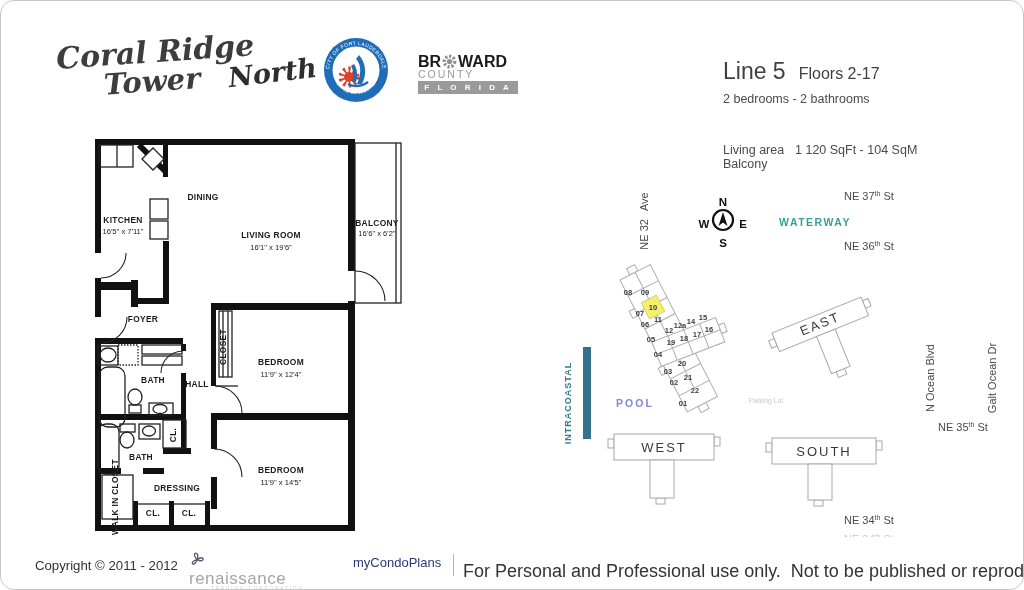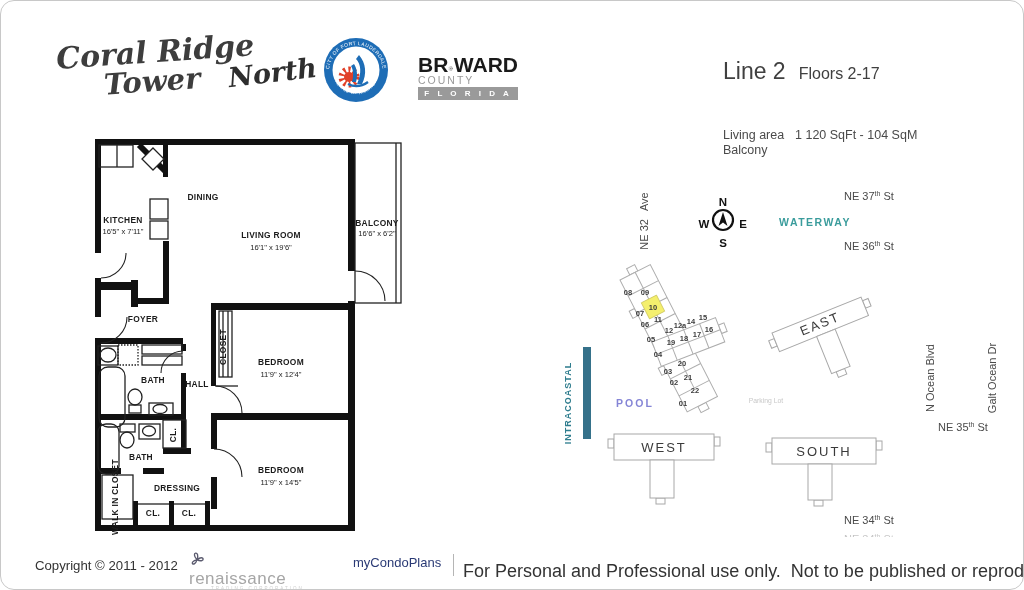--- a/index.html
+++ b/index.html
@@ -8,21 +8,21 @@
   .abs{position:absolute;}
   .keepspace{white-space:pre;}
   
   #brand{left:56px;top:36px;transform:rotate(-4deg);color:#3d3d3d;
          font-family:"DejaVu Serif",serif;font-style:italic;font-weight:700;}
   #brand .l1{font-size:30px;line-height:30px;}
   #brand .l2{font-size:29px;line-height:28px;margin-left:46px;}
   #wing{left:227px;top:56px;transform:rotate(-7deg);color:#2e2e2e;
         font-family:"DejaVu Serif",serif;font-style:italic;font-weight:700;font-size:27px;}
   #broward{left:417px;top:52px;width:100px;color:#1a1a1a;}
-  #broward .row1{display:flex;align-items:flex-end;font-weight:800;font-size:21px;letter-spacing:0;}
+  #broward .row1{display:flex;align-items:flex-start;font-weight:800;font-size:16px;letter-spacing:0;}
   #broward .county{text-align:left;color:#9a9a9a;font-size:10.5px;letter-spacing:2px;margin-top:-3px;}
   #broward .bar{margin-top:1px;background:#9a9a9a;color:#fff;font-size:8px;font-weight:700;
                 letter-spacing:3px;text-align:center;padding:2px 4px;}
   
   #unitinfo{left:722px;top:57px;color:#404040;}
   #unitinfo .top{display:flex;align-items:baseline;}
   #unitinfo .line{font-size:23px;}
   #unitinfo .floors{font-size:16px;margin-left:13px;}
   #unitinfo .details{margin-top:7px;font-size:12.5px;line-height:14.5px;color:#4a4a4a;}
   #unitinfo .arearow .lbl{display:inline-block;width:72px;margin-top:36px;}
@@ -91,24 +91,25 @@
         <circle cx="8.5" cy="8.5" r="2.6" fill="#8f8f8f"></circle>
       </svg>
       <span>WARD</span>
     </div>
     <div class="county">COUNTY</div>
     <div class="bar">F L O R I D A</div>
   </div>
 
   <div id="unitinfo" class="abs">
     <div class="top">
-      <span class="line">Line 2</span>
+      <span class="line">Line 5</span>
       <span class="floors">Floors 2-17</span>
     </div>
     <div class="details">
+      <div>2 bedrooms - 2 bathrooms</div>
       <div class="arearow">
         <span class="lbl">Living area</span><span>1 120 SqFt - 104 SqM</span>
       </div>
       <div>Balcony</div>
     </div>
   </div>
 
   <svg class="abs" style="left:92px;top:136px" width="312" height="400" viewBox="0 0 312 400">
     <g fill="#111">
       <rect x="2" y="2" width="260" height="6"></rect>

